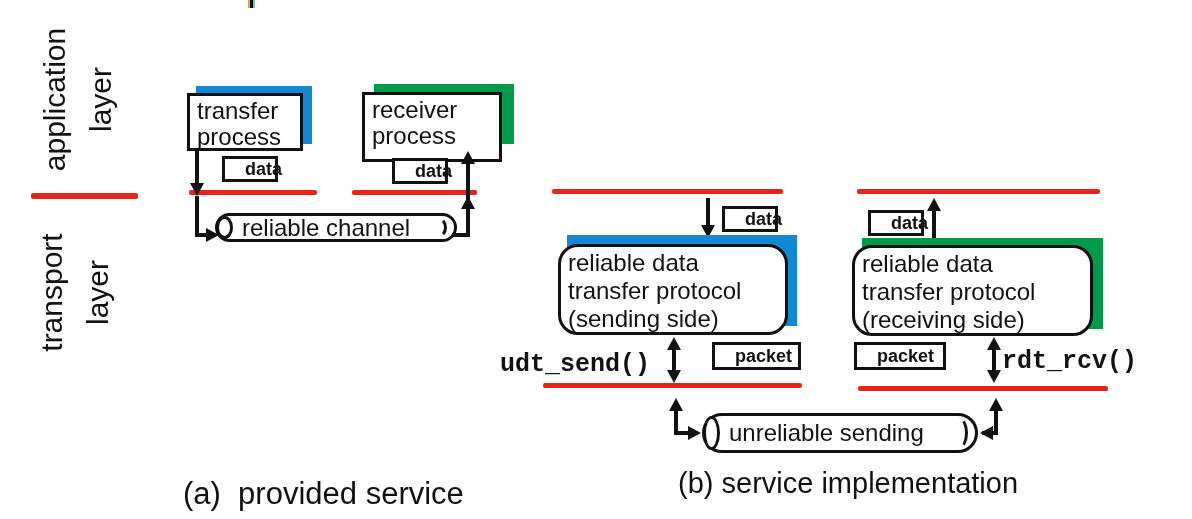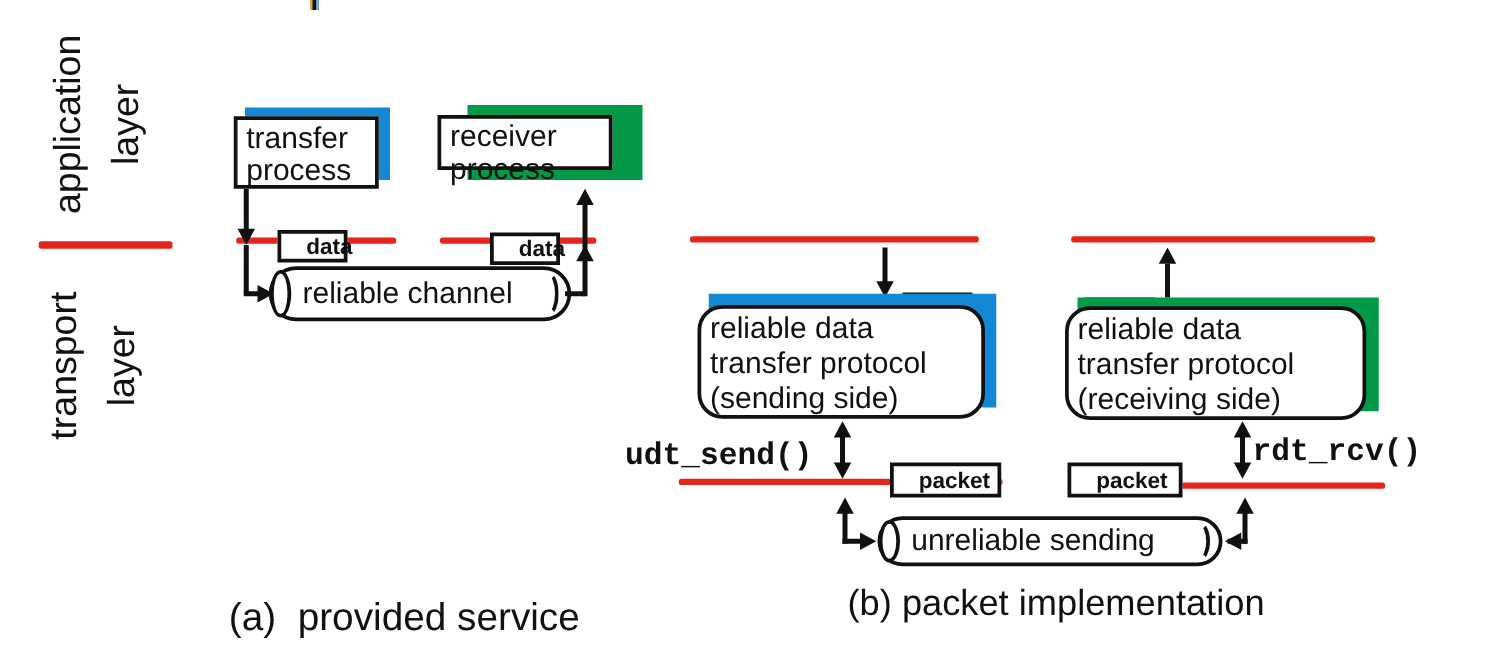--- a/index.html
+++ b/index.html
@@ -28,21 +28,21 @@
     padding:2px 6px 0 7px;box-sizing:border-box;
   }
   .bigbox{line-height:28px;border-radius:20px;}
   .shadow{position:absolute;}
   .shadow.blue{background:var(--blue,#1389d6);}
   .shadow.green{background:var(--green,#029a49);}
   
   .tag{
     position:absolute;background:#fff;border:3px solid #111;
     font-weight:bold;font-size:18px;line-height:20px;
-    padding:0 20px;box-sizing:border-box;text-align:right;margin-top:28px;
+    padding:0 20px;box-sizing:border-box;text-align:right;
   }
   
   .mono{
     position:absolute;font-family:"Liberation Mono", monospace;
     font-weight:bold;font-size:25px;line-height:26px;white-space:nowrap;
   }
   
   .cyl{
     position:absolute;background:#fff;border:3px solid #111;
     display:flex;align-items:center;box-sizing:border-box;
@@ -87,33 +87,33 @@
   <div class="redline" style="left:552px;top:189px;width:231px;"></div>
   <div class="redline" style="left:857px;top:189px;width:243px;"></div>
   <div class="redline" style="left:543px;top:383px;width:259px;"></div>
   <div class="redline" style="left:858px;top:386px;width:250px;"></div>
 
   <div class="shadow blue" style="left:196px;top:86px;width:116px;height:58px;"></div>
   <div class="procbox" style="left:187px;top:93px;width:116px;height:58px;">transfer
 process</div>
 
   <div class="shadow green" style="left:374px;top:84px;width:140px;height:60px;"></div>
-  <div class="procbox" style="left:350px;top:92px;width:140px;height:44px;">receiver
+  <div class="procbox" style="left:362px;top:92px;width:140px;height:70px;">receiver
 process</div>
 
   <div class="tag" style="left:222px;top:156px;width:56px;">data</div>
   <div class="tag" style="left:392px;top:158px;width:56px;">data</div>
 
   <div class="vline" style="left:195px;top:151px;height:33px;"></div>
   <div class="ah-down" style="left:190px;top:183px;"></div>
   <div class="vline" style="left:195px;top:196px;height:39px;"></div>
   <div class="hline" style="left:195px;top:233px;width:12px;"></div>
   <div class="ah-right" style="left:206px;top:228px;"></div>
 
-  <div class="cyl" style="left:215px;top:213px;width:242px;height:44px;border-radius:22px;">
+  <div class="cyl" style="left:215px;top:213px;width:242px;height:29px;border-radius:22px;">
     <div class="cap"></div>
     <div class="rim"></div>
     <span class="cyl-label">reliable channel</span>
   </div>
 
   <div class="hline" style="left:452px;top:233px;width:16px;"></div>
   <div class="vline" style="left:466px;top:156px;height:81px;"></div>
   <div class="ah-up" style="left:461px;top:196px;"></div>
   <div class="ah-up" style="left:461px;top:151px;"></div>
 
@@ -160,15 +160,15 @@
   <div class="ah-up" style="left:669px;top:398px;"></div>
   <div class="vline" style="left:674px;top:409px;height:26px;"></div>
   <div class="hline" style="left:674px;top:431px;width:16px;"></div>
   <div class="ah-right" style="left:688px;top:426px;"></div>
 
   <div class="ah-up" style="left:989px;top:398px;"></div>
   <div class="vline" style="left:994px;top:409px;height:26px;"></div>
   <div class="hline" style="left:982px;top:431px;width:16px;"></div>
   <div class="ah-left" style="left:980px;top:426px;"></div>
 
-  <div class="caption" style="left:678px;top:467px;font-size:29px;">(b) packet implementation</div>
+  <div class="caption" style="left:678px;top:467px;font-size:29px;">(b) service implementation</div>
 
 </div>
 
 </body></html>

